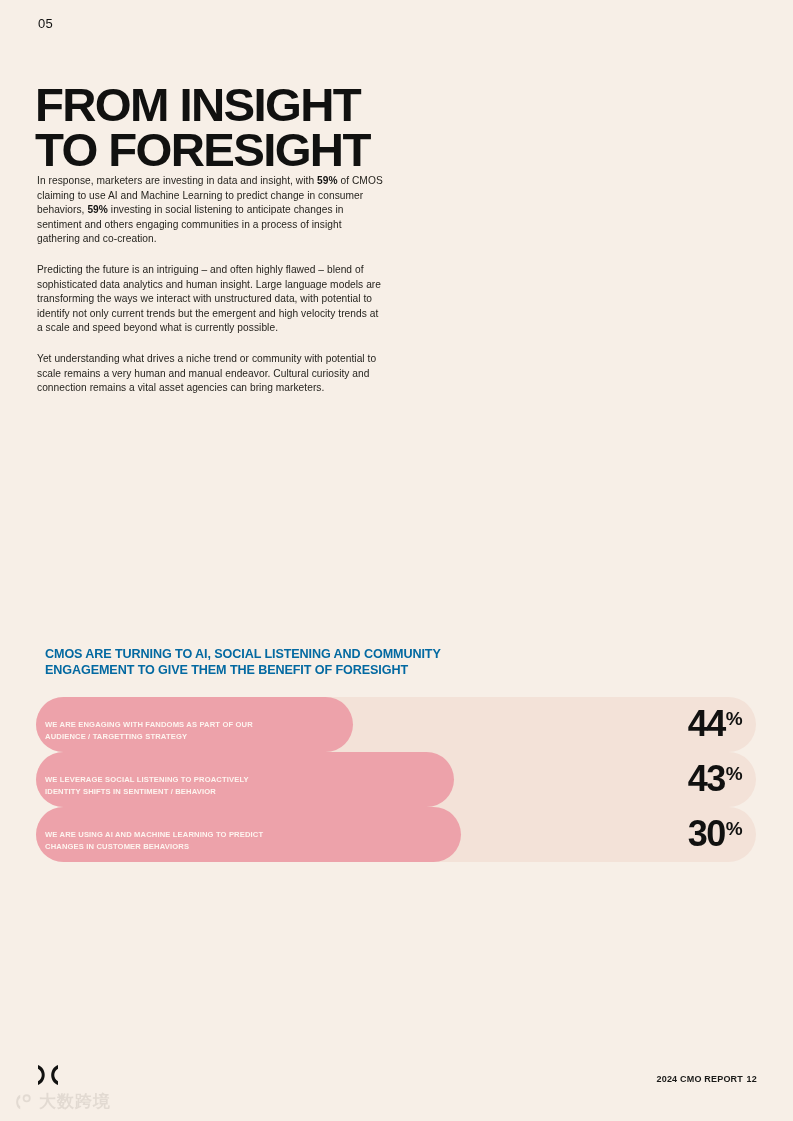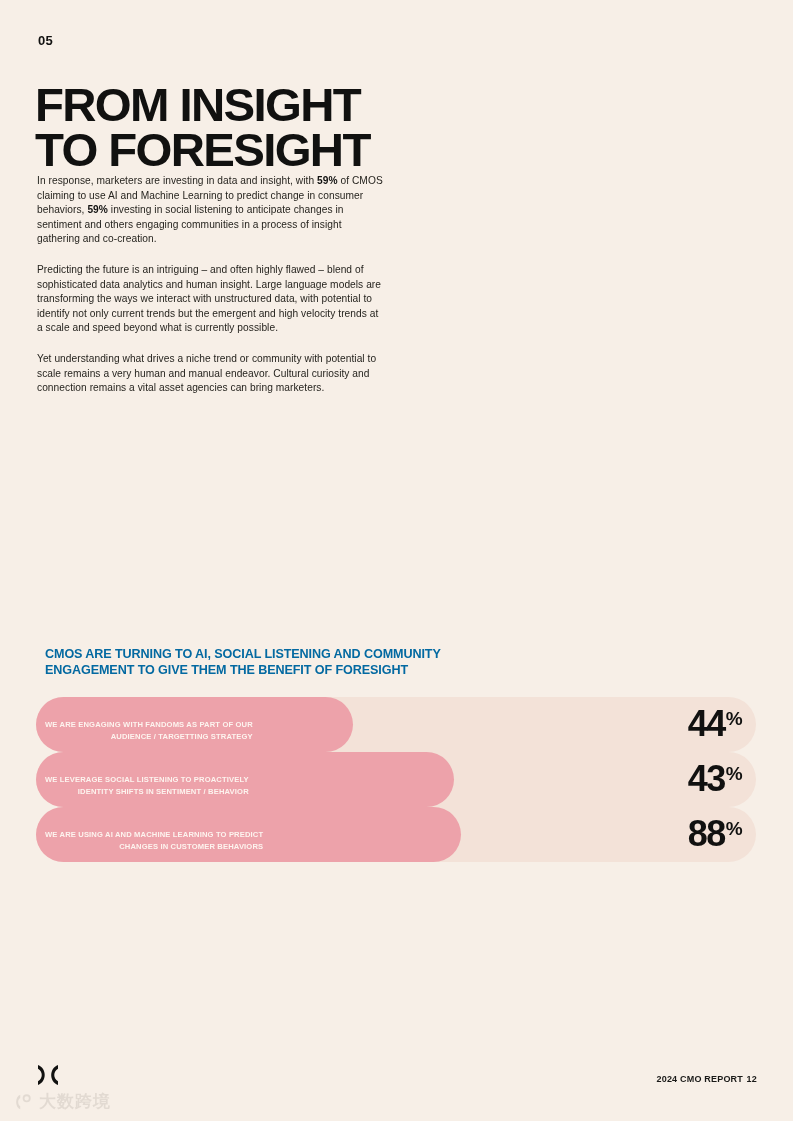--- a/index.html
+++ b/index.html
@@ -19,23 +19,23 @@
   .page {
     position: relative;
     width: 793px;
     height: 1121px;
   }
 
   
   .section-number {
     position: absolute;
     left: 38px;
-    top: 33px;
+    top: 16px;
     font-size: 13px;
-    font-weight: 700;
+    font-weight: 400;
     letter-spacing: 0.3px;
     color: #111110;
   }
 
   
   .main-heading {
     position: absolute;
     left: 35px;
     top: 52px;
     width: 560px;
@@ -118,21 +118,20 @@
   .bar-label {
     color: #fdf4ef;
     font-size: 7.6px;
     font-weight: 700;
     line-height: 11.6px;
     letter-spacing: 0.15px;
     text-transform: uppercase;
     padding-left: 9px;
     white-space: pre-line;
     margin-top: 13px;
-    text-align: right;
   }
   .bar-value {
     position: absolute;
     right: 14px;
     top: 50%;
     transform: translateY(-52%);
     font-size: 36px;
     font-weight: 700;
     letter-spacing: -1.6px;
     color: #111110;
@@ -239,21 +238,21 @@
         </div>
         <div class="bar-value"><span>43</span><span class="pct">%</span></div>
       </div>
 
       <div class="bar-row">
         <div class="bar-track"></div>
         <div class="bar-fill" style="width:59%">
           <div class="bar-label">WE ARE USING AI AND MACHINE LEARNING TO PREDICT
 CHANGES IN CUSTOMER BEHAVIORS</div>
         </div>
-        <div class="bar-value"><span>88</span><span class="pct">%</span></div>
+        <div class="bar-value"><span>30</span><span class="pct">%</span></div>
       </div>
 
 
     </div>
   </div>
 
   <div class="footer-logo">
     <svg viewBox="0 0 34 26" width="34" height="26" aria-hidden="true">
       <path d="M2 3 C11 6.5, 11 19.5, 2 23 L2 19.2 C7 16.6, 7 9.4, 2 6.8 Z" fill="#111110"></path>
       <path d="M20 3 C11 6.5, 11 19.5, 20 23 L20 19.2 C15 16.6, 15 9.4, 20 6.8 Z" fill="#111110" transform="translate(2,0)"></path>

